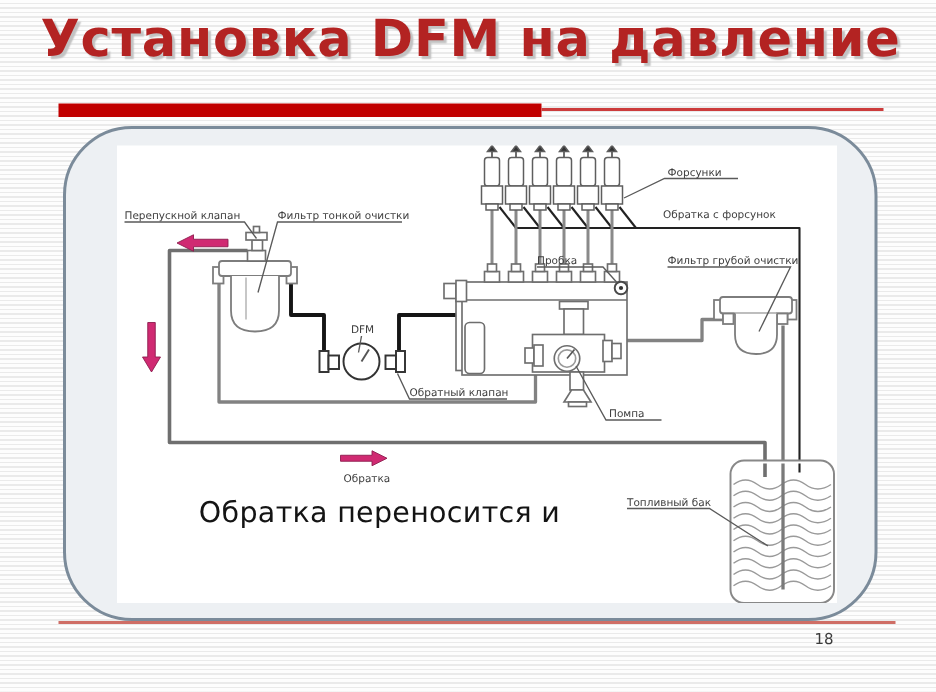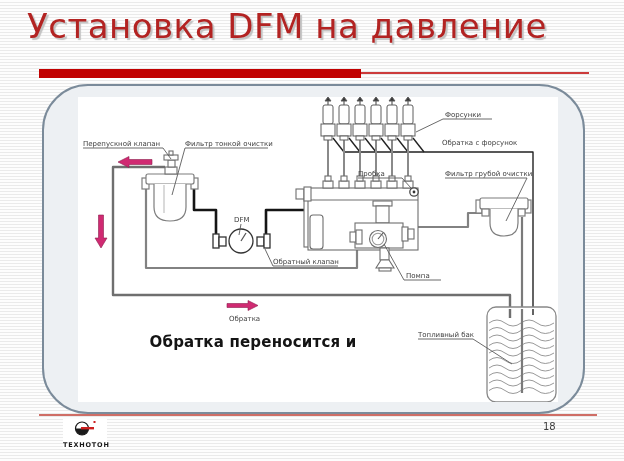--- a/index.html
+++ b/index.html
@@ -3,34 +3,34 @@
 <meta charset="utf-8">
 <style>
   html,body{margin:0;padding:0;}
   .slide{
     position:relative;width:624px;height:461px;overflow:hidden;
     font-family:"DejaVu Sans",sans-serif;
     background:repeating-linear-gradient(180deg,#fdfdfd 0px,#fdfdfd 2px,#eaeaea 2px,#eaeaea 3px);
   }
   .title{
     position:absolute;left:27px;top:6px;margin:0;
-    font-size:34px;font-weight:normal;color:#b32322;letter-spacing:.5px;
+    font-size:34px;font-weight:bold;color:#b32322;letter-spacing:.5px;
     text-shadow:2px 2px 1px #c2c2c2;white-space:nowrap;
   }
   .bar-thick{position:absolute;left:39px;top:69px;width:322px;height:9px;background:#c10000;}
   .bar-thin{position:absolute;left:361px;top:72px;width:228px;height:2px;background:#cc3b3b;}
   .panel{
     position:absolute;left:42px;top:84px;width:539px;height:326px;
     border:2px solid #7b8b9a;border-radius:46px;background:#edf0f3;
   }
   .canvas{position:absolute;left:78px;top:97px;width:480px;height:305px;background:#ffffff;}
   .canvas svg{position:absolute;left:0;top:0;}
   .caption{
     position:absolute;left:10px;top:236px;width:330px;text-align:center;
-    font-size:15px;line-height:19px;color:#141414;letter-spacing:.2px;font-weight:bold;
+    font-size:19px;line-height:19px;color:#141414;letter-spacing:.2px;
   }
   .footer-line{position:absolute;left:39px;top:414px;width:558px;height:2px;background:#cf6e66;}
   .logo{position:absolute;left:63px;top:419px;width:44px;height:30px;background:#ffffff;text-align:center;}
   .logo-text{font-size:6.5px;font-weight:bold;color:#1a1a1a;letter-spacing:.8px;margin-top:0px;}
   .page-number{position:absolute;left:543px;top:421px;font-size:10px;color:#3c3c3c;}
   .lbl{font-family:"DejaVu Sans",sans-serif;font-size:7px;fill:#3d3d3d;}
 </style>
 </head>
 <body>
 
@@ -259,25 +259,16 @@
       <text class="lbl" x="340" y="240">Топливный бак</text>
     </svg>
 
     <div class="caption">
       <div>Обратка переносится и</div>
     </div>
   </div>
 
   <div class="footer-line"></div>
 
-  <div class="logo">
-    <svg width="24" height="18" viewBox="0 0 24 18">
-      <circle cx="9" cy="9.5" r="6.5" fill="#ffffff" stroke="#1a1a1a" stroke-width="1.2"></circle>
-      <path d="M2.5 9.5 A6.5 6.5 0 0 0 15.5 9.5 Z" fill="#1a1a1a"></path>
-      <rect x="8" y="8" width="13" height="2.4" fill="#cc1f1f"></rect>
-      <rect x="20.5" y="2" width="2" height="2" fill="#cc1f1f"></rect>
-    </svg>
-    <div class="logo-text">ТЕХНОТОН</div>
-  </div>
 
   <div class="page-number">18</div>
 
 </div>
 
 </body></html>

